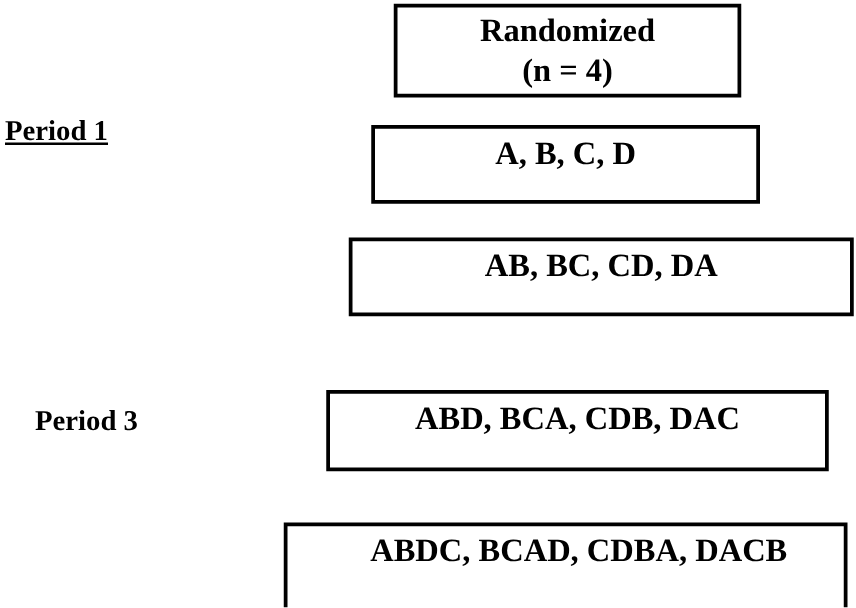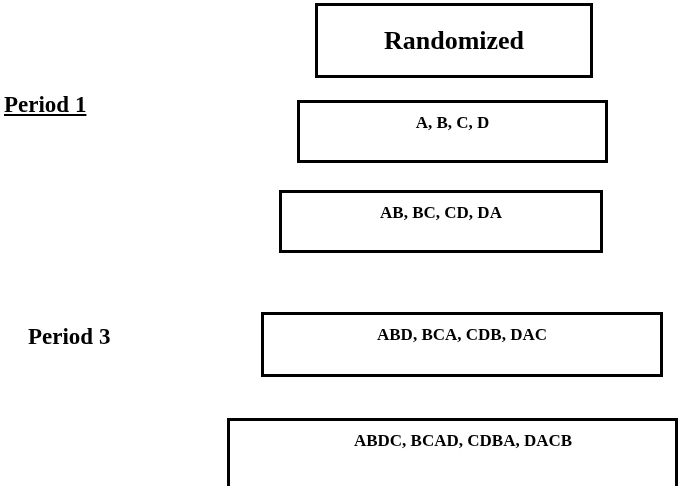--- a/index.html
+++ b/index.html
@@ -18,21 +18,21 @@
   }
   .box {
     position: absolute;
     box-sizing: border-box;
     border: 3px solid #000000;
     background: #ffffff;
     text-align: center;
     font-weight: bold;
   }
   .seq-box {
-    font-size: 17px;
+    font-size: 26px;
     line-height: 30px;
     padding-top: 5px;
   }
   .top-box {
     left: 315px;
     top: 3px;
     width: 278px;
     height: 75px;
     font-size: 26px;
     line-height: 32px;
@@ -48,31 +48,32 @@
     line-height: 27px;
     font-weight: bold;
     white-space: nowrap;
   }
   .label-1 { top: 91px; text-decoration: underline; }
   .label-2 { top: 201px; }
   .label-3 { top: 323px; margin-left: 24px; }
   .label-4 { top: 409px; }
 
   .box-1 { left: 297px; top: 100px; width: 311px; height: 63px; }
-  .box-2 { left: 279px; top: 190px; width: 324px; height: 63px; }
+  .box-2 { left: 279px; top: 190px; width: 404px; height: 63px; }
   .box-3 { left: 261px; top: 312px; width: 402px; height: 65px; }
   .box-4 { left: 227px; top: 418px; width: 451px; height: 80px; padding-left: 21px; }
 </style>
 </head>
 <body>
 
 <div class="stage">
 
   <div class="box top-box">
     <div>Randomized</div>
+    <div>(n = 4)</div>
   </div>
 
   <div class="period-label label-1">Period 1</div>
   <div class="box seq-box box-1">
     <span>A, B, C, D</span>
   </div>
 
   <div class="box seq-box box-2">
     <span>AB, BC, CD, DA</span>
   </div>

